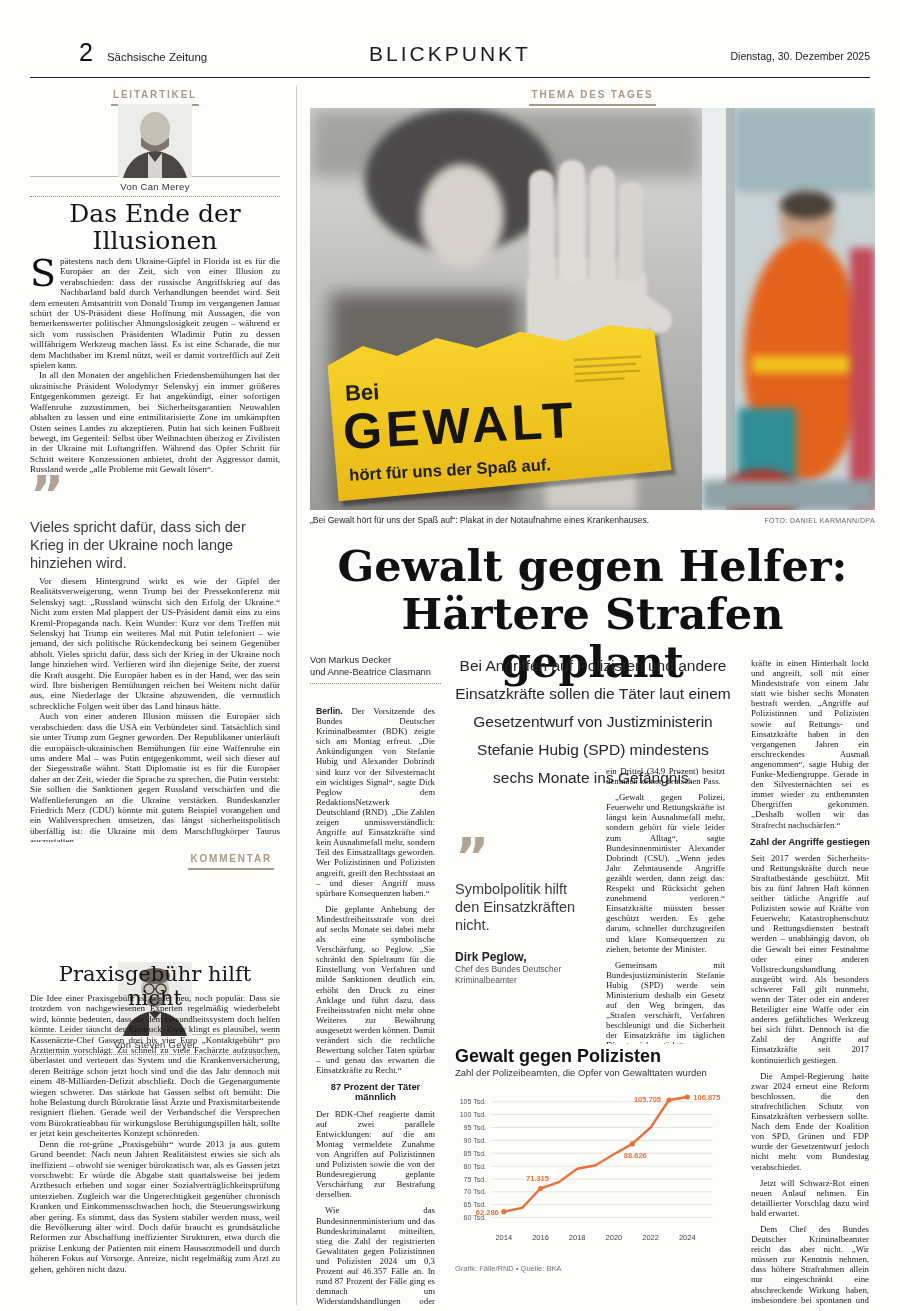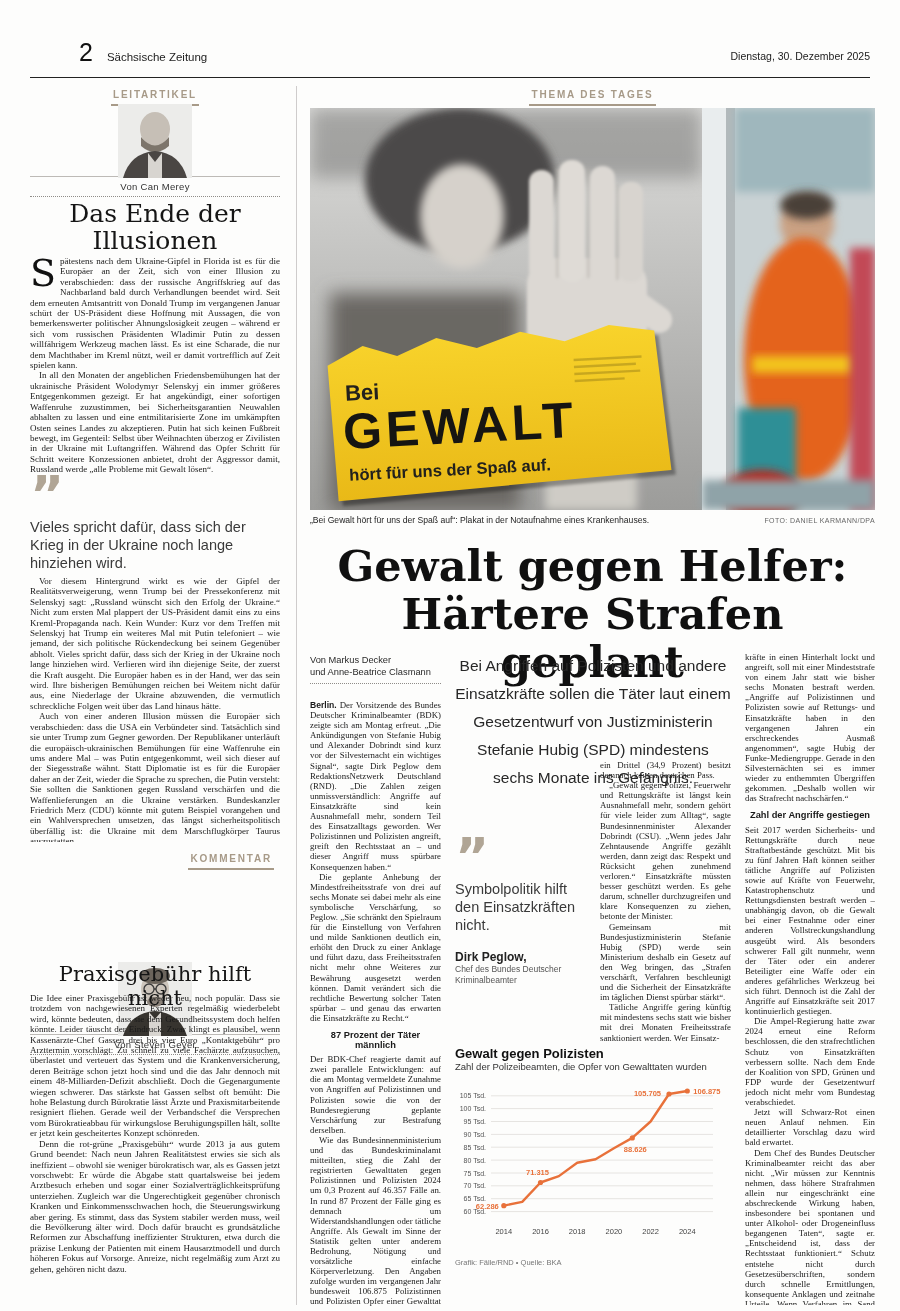--- a/index.html
+++ b/index.html
@@ -48,48 +48,49 @@
   .caption-row{left:310px;top:515px;width:565px;display:flex;justify-content:space-between;align-items:baseline;gap:44px;}
   .caption{font-family:"Liberation Sans",sans-serif;font-size:8.6px;color:#1e1e1e;}
   .credit{font-family:"Liberation Sans",sans-serif;font-size:7px;color:#666;letter-spacing:.4px;}
   .main-headline{left:310px;top:542px;width:565px;text-align:center;font-weight:bold;
                  font-family:"DejaVu Serif","Liberation Serif",serif;font-size:43px;line-height:48px;color:#101010;}
   .byline{left:310px;top:654px;width:131px;font-family:"Liberation Sans",sans-serif;
           font-size:9.3px;line-height:12px;color:#2a2a2a;padding-bottom:5px;}
   .standfirst{left:455px;top:652px;width:276px;text-align:center;font-family:"Liberation Sans",sans-serif;
               font-size:15.5px;line-height:28px;color:#272727;}
   .mcol{width:131px;font-size:8.8px;line-height:10.1px;text-align:justify;overflow:hidden;}
-  .mcol p{margin:0;}
+  .mcol p{margin:6px;}
   .mcol p.ind{text-indent:9px;}
   .lead-loc{font-family:"Liberation Sans",sans-serif;font-size:8.6px;}
   .subhead{text-align:center;font-family:"Liberation Sans",sans-serif;font-weight:bold;font-size:9.3px;
            margin:7px 0 4px 0 !important;}
   .quote2{left:455px;top:842px;width:131px;}
   .q2-name{margin-top:16px;font-family:"Liberation Sans",sans-serif;font-weight:bold;font-size:12px;color:#222;}
   .q2-role{font-family:"Liberation Sans",sans-serif;font-size:8.5px;line-height:10.5px;color:#555;}
 
   
   .chartbox{left:455px;top:1046px;width:280px;}
-  .chart-title{font-family:"Liberation Sans",sans-serif;font-weight:bold;font-size:13px;color:#111;}
+  .chart-title{font-family:"Liberation Sans",sans-serif;font-weight:bold;font-size:18px;color:#111;}
   .chart-sub{font-family:"Liberation Sans",sans-serif;font-size:9.5px;color:#333;margin-top:0;}
   .chart-plot{margin-top:6px;}
   .chart-src{font-family:"Liberation Sans",sans-serif;font-size:7.5px;color:#777;margin-top:4px;}
   .cl{font-family:"Liberation Sans",sans-serif;font-size:7px;fill:#555;}
   .cl2{font-family:"Liberation Sans",sans-serif;font-size:7.5px;fill:#444;}
   .clv{font-family:"Liberation Sans",sans-serif;font-size:7.5px;font-weight:bold;fill:#e8713a;}
 </style>
 </head>
 <body>
 
 <div class="page">
 
   <div class="abs masthead">
     <span class="pagenum">2</span>
     <span class="papername">Sächsische Zeitung</span>
   </div>
+  <div class="abs mast-center">BLICKPUNKT</div>
   <div class="abs mast-right">Dienstag, 30. Dezember 2025</div>
   <div class="abs head-rule"></div>
   <div class="abs vrule"></div>
 
   <div class="abs kicker-wrap" style="left:30px;top:84px;width:250px;">
     <span class="kicker">LEITARTIKEL</span>
   </div>
   <div class="abs kicker-wrap" style="left:310px;top:84px;width:565px;">
     <span class="kicker">THEMA DES TAGES</span>
   </div>

